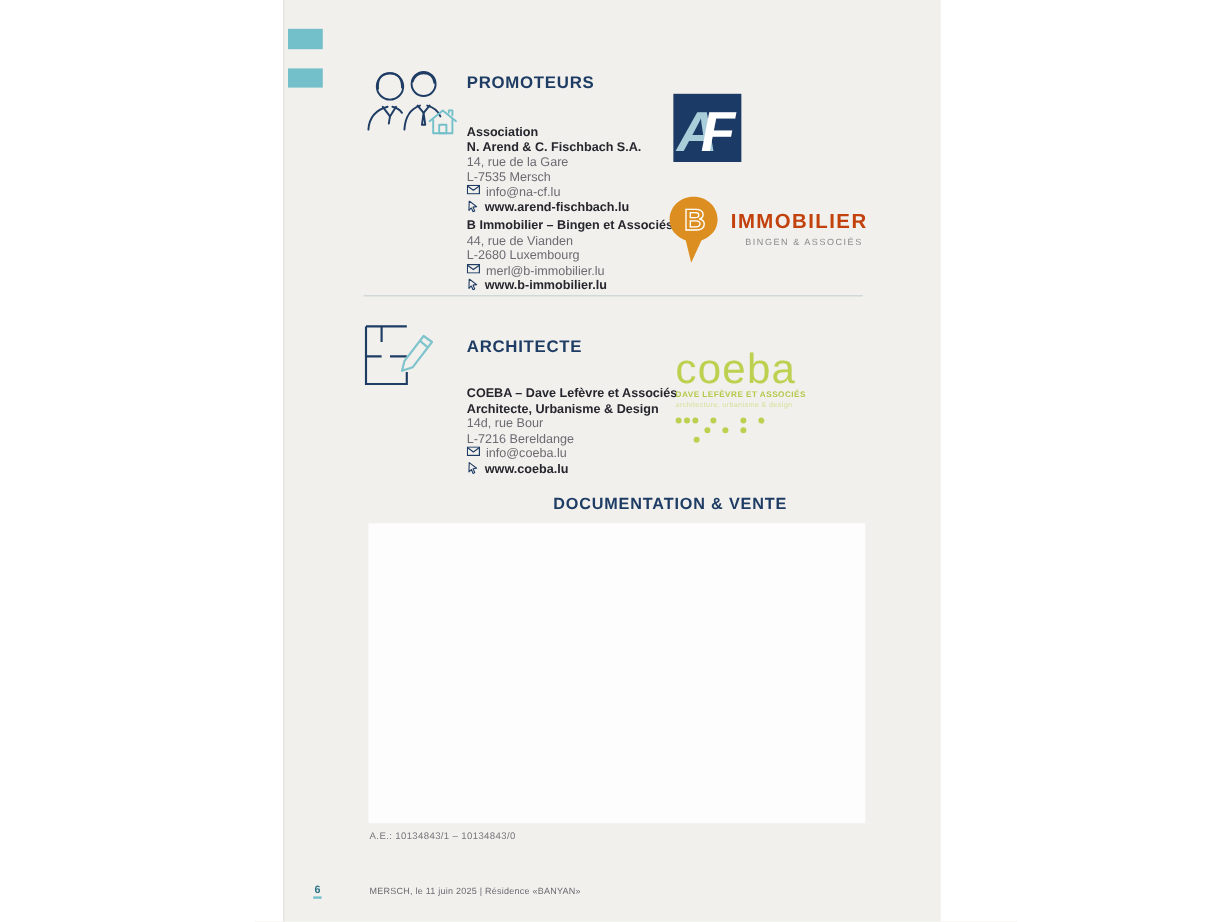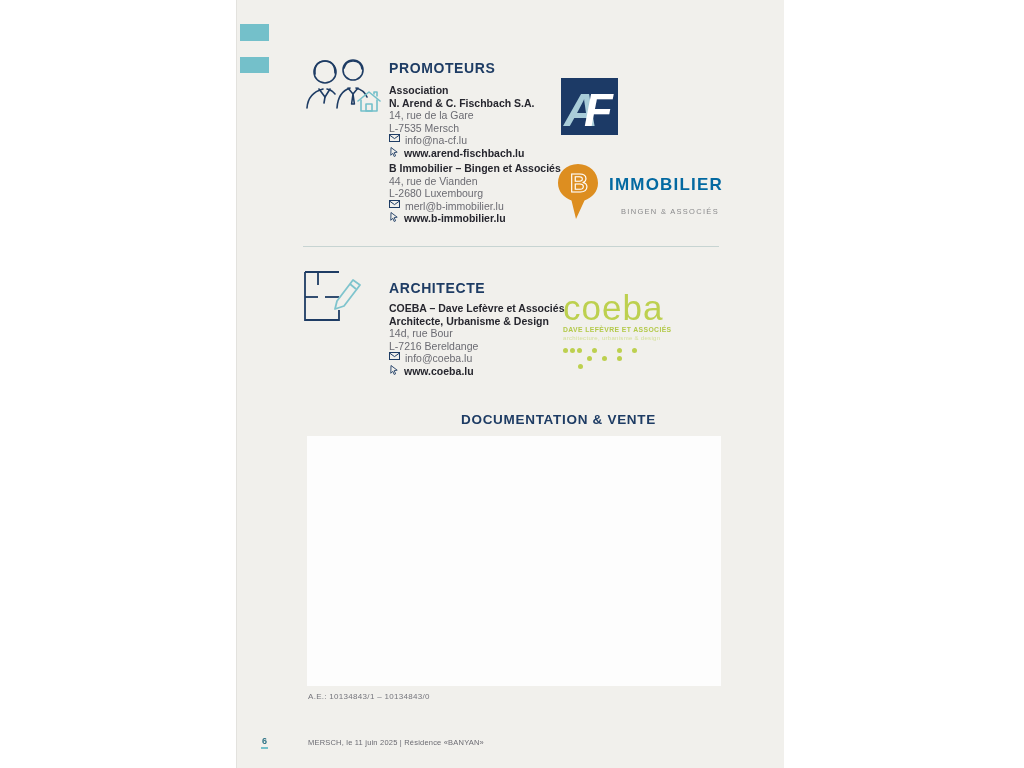--- a/index.html
+++ b/index.html
@@ -23,36 +23,36 @@
     position:absolute; font-size:14px; font-weight:bold; color:#1e3c64;
     letter-spacing:0.6px;
   }
   .heading-promoters { left:152px; top:60px; }
   .heading-architect { left:152px; top:280px; }
 
   .icon-block { position:absolute; }
   .icon-promoters { left:64px; top:56px; }
   .icon-architect { left:66px; top:270px; }
 
-  .contact { position:absolute; font-size:10.5px; line-height:12.5px; color:#6b6b72; }
+  .contact { position:absolute; font-size:10.5px; line-height:12.5px; color:#6b6b72;margin-top:20px; }
   .contact-1 { left:152px; top:84px; }
   .contact-2 { left:152px; top:162px; }
   .contact-3 { left:152px; top:302px; }
   .contact .bold { font-weight:bold; color:#26262e; }
   .contact .row { display:flex; gap:5px; }
   .contact .row svg { flex:0 0 auto; }
 
   .af-logo { position:absolute; left:324px; top:78px; display:flex; align-items:center; gap:11px; }
   .af-text .af-name { font-size:21px; line-height:20px; font-weight:bold; color:#231f20; letter-spacing:0.4px; }
   .af-text .af-tagline { font-size:8.4px; color:#6d6e71; letter-spacing:0.7px; margin-top:4px; }
 
   .b-logo { position:absolute; left:320px; top:163px; display:flex; gap:10px; }
   .b-text { margin-top:12px; }
-  .b-text .b-name { font-size:17px; font-weight:bold; color:#0369a1; letter-spacing:1.2px; }
-  .b-text .b-tagline { font-size:7.5px; color:#8a8a8c; letter-spacing:1.3px; margin-top:12px;padding-left:12px; }
+  .b-text .b-name { font-size:17px; font-weight:bold; color:#c2410c; letter-spacing:1.2px; }
+  .b-text .b-tagline { font-size:7.5px; color:#8a8a8c; letter-spacing:1.3px; margin-top:2px;padding-left:12px; }
 
   .coeba-logo { position:absolute; left:326px; top:293px; }
   .coeba-name { font-size:35px; line-height:30px; color:#bdd04f; letter-spacing:1px; }
   .coeba-sub1 { font-size:6.8px; font-weight:bold; color:#b3c94a; letter-spacing:0.4px; margin-top:3px; }
   .coeba-sub2 { font-size:6px; color:#d6e19c; letter-spacing:0.3px; margin-top:2px; }
   .coeba-dots { position:relative; height:22px; margin-top:7px; width:80px; }
   .coeba-dots .dot { position:absolute; width:5px; height:5px; border-radius:50%; background:#bdd04f; }
 
   .divider { position:absolute; left:66px; top:246px; width:416px; height:1px; background:#c7d4d2; }
 

